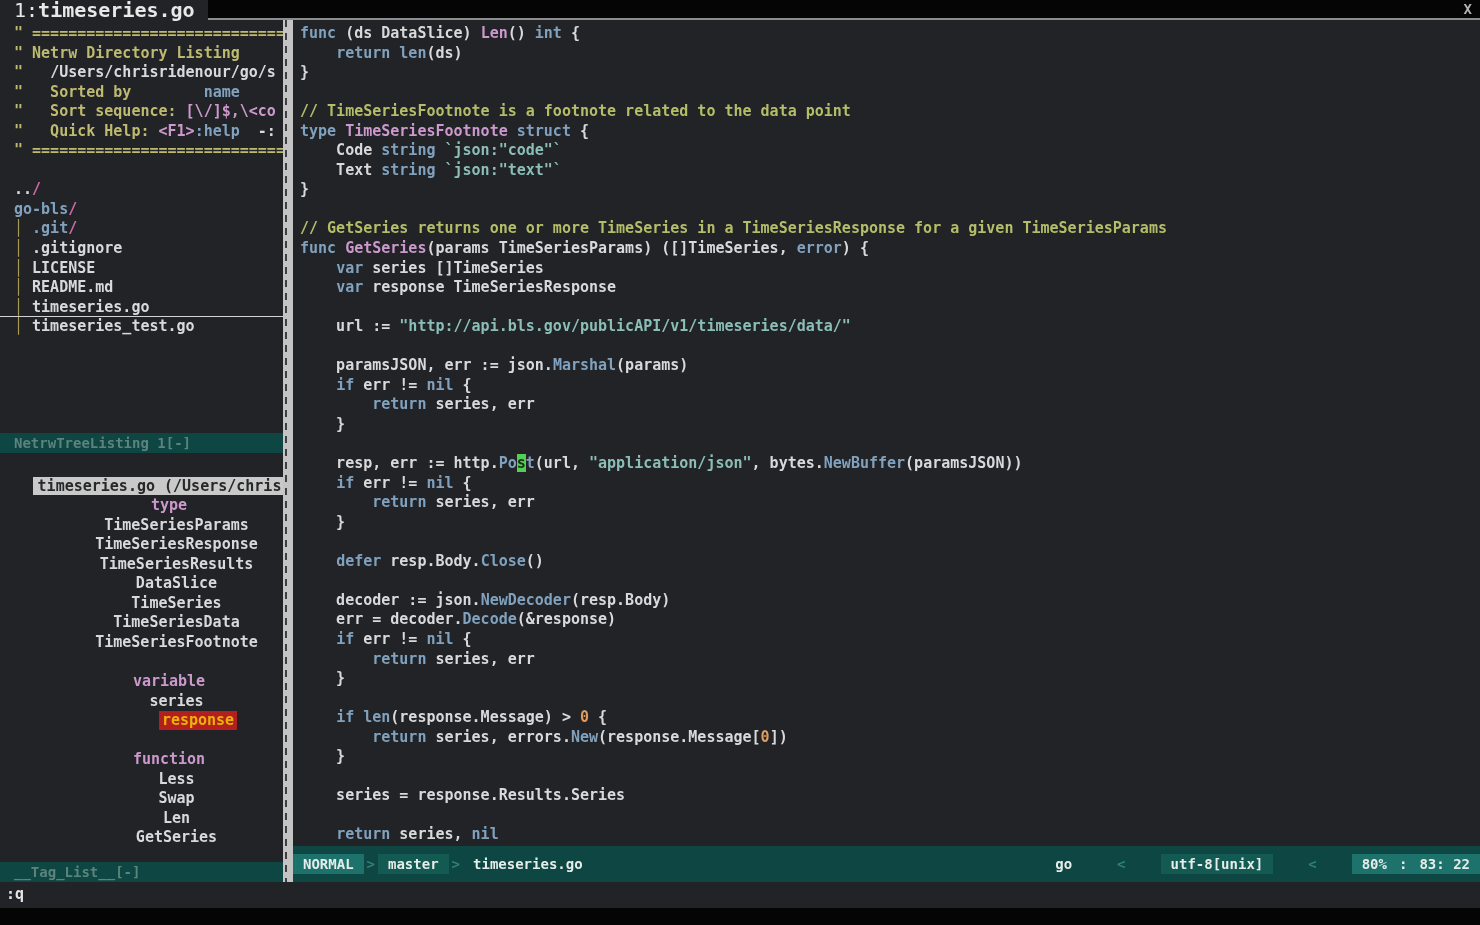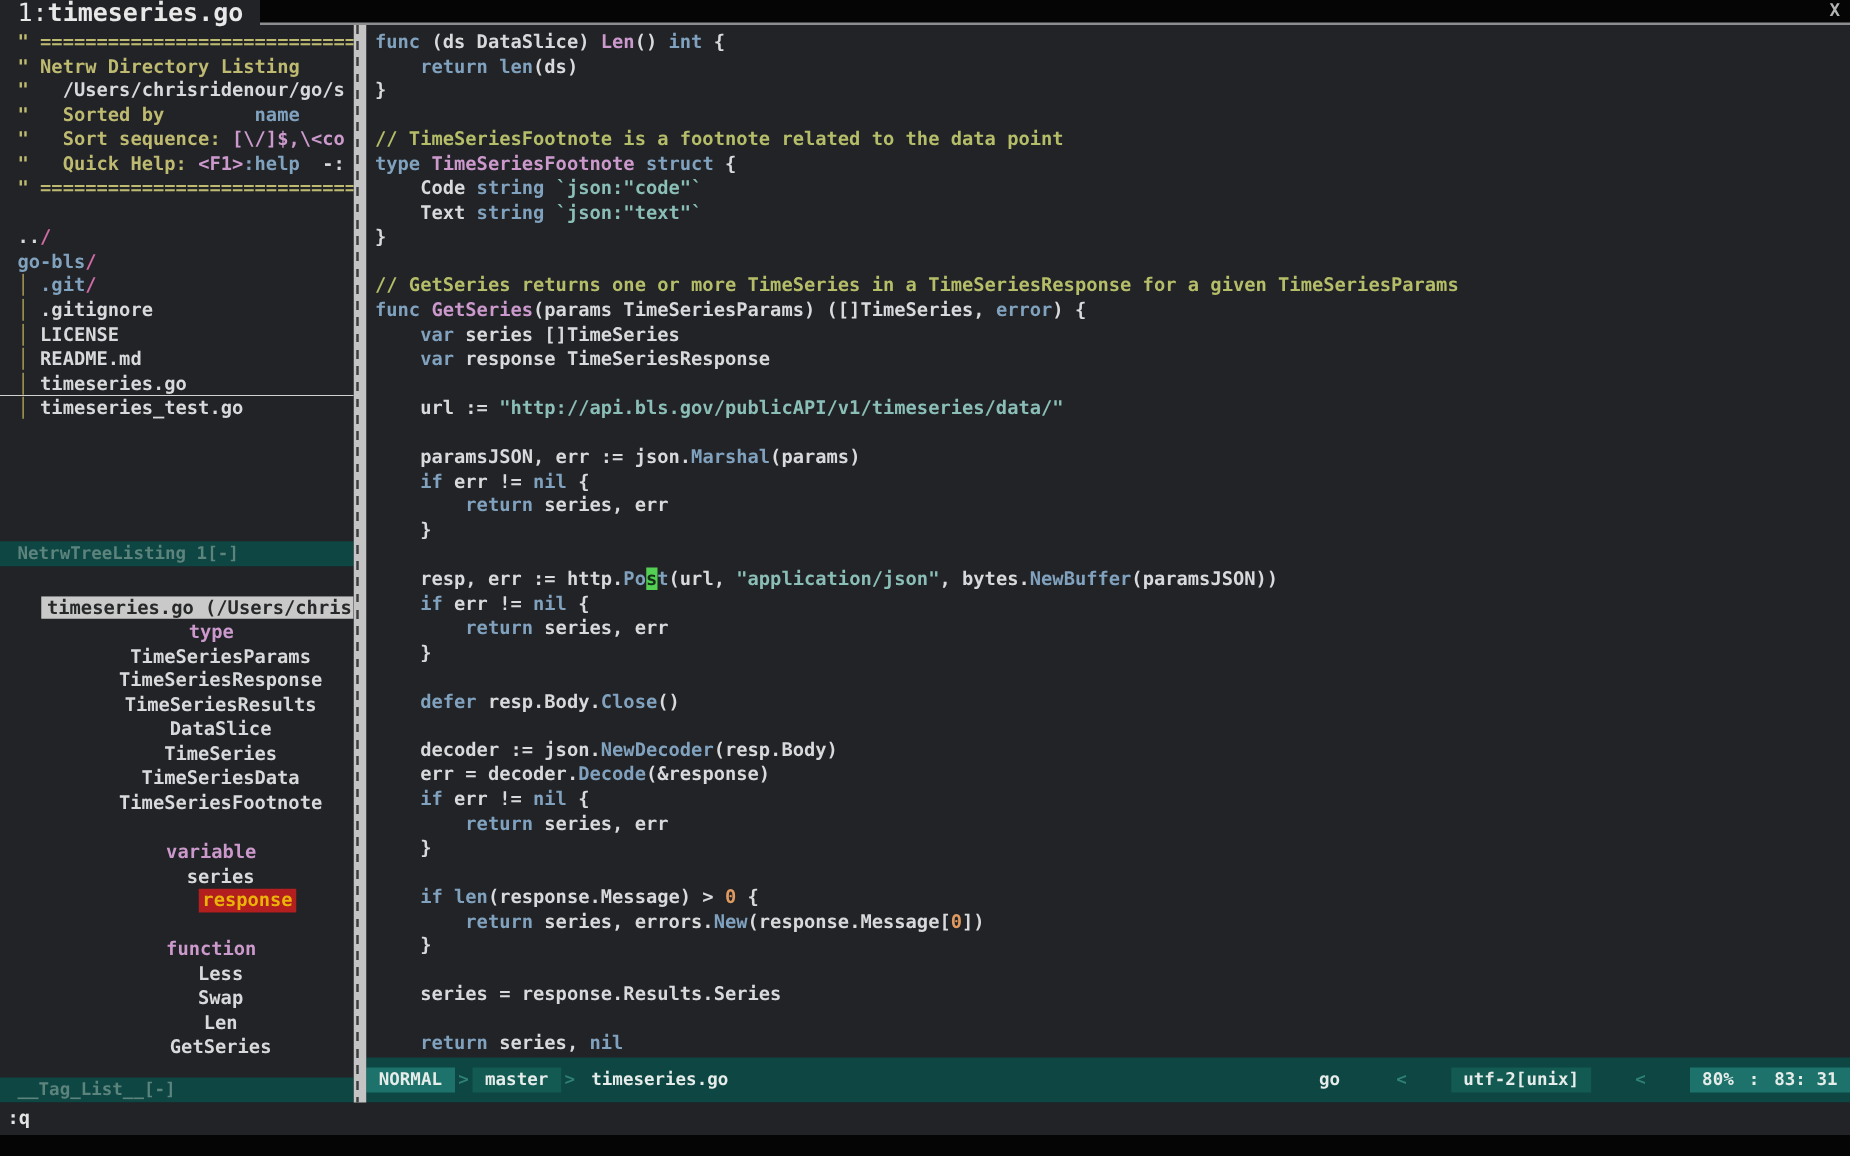--- a/index.html
+++ b/index.html
@@ -128,23 +128,23 @@
       <pre class="code" id="code"><div class="cline"><span class="c-kw">func</span><span class="c-fg"> (ds DataSlice) </span><span class="c-fn">Len</span><span class="c-fg">() </span><span class="c-kw">int</span><span class="c-fg"> {</span></div><div class="cline"><span class="c-fg">    </span><span class="c-kw">return</span><span class="c-fg"> </span><span class="c-kw">len</span><span class="c-fg">(ds)</span></div><div class="cline"><span class="c-fg">}</span></div><div class="cline"></div><div class="cline"><span class="c-com">// TimeSeriesFootnote is a footnote related to the data point</span></div><div class="cline"><span class="c-kw">type</span><span class="c-fg"> </span><span class="c-fn">TimeSeriesFootnote</span><span class="c-fg"> </span><span class="c-kw">struct</span><span class="c-fg"> {</span></div><div class="cline"><span class="c-fg">    Code </span><span class="c-kw">string</span><span class="c-fg"> </span><span class="c-str">`json:"code"`</span></div><div class="cline"><span class="c-fg">    Text </span><span class="c-kw">string</span><span class="c-fg"> </span><span class="c-str">`json:"text"`</span></div><div class="cline"><span class="c-fg">}</span></div><div class="cline"></div><div class="cline"><span class="c-com">// GetSeries returns one or more TimeSeries in a TimeSeriesResponse for a given TimeSeriesParams</span></div><div class="cline"><span class="c-kw">func</span><span class="c-fg"> </span><span class="c-fn">GetSeries</span><span class="c-fg">(params TimeSeriesParams) ([]TimeSeries, </span><span class="c-kw">error</span><span class="c-fg">) {</span></div><div class="cline"><span class="c-fg">    </span><span class="c-kw">var</span><span class="c-fg"> series []TimeSeries</span></div><div class="cline"><span class="c-fg">    </span><span class="c-kw">var</span><span class="c-fg"> response TimeSeriesResponse</span></div><div class="cline"></div><div class="cline"><span class="c-fg">    url := </span><span class="c-str">"http://api.bls.gov/publicAPI/v1/timeseries/data/"</span></div><div class="cline"></div><div class="cline"><span class="c-fg">    paramsJSON, err := json.</span><span class="c-kw">Marshal</span><span class="c-fg">(params)</span></div><div class="cline"><span class="c-fg">    </span><span class="c-kw">if</span><span class="c-fg"> err != </span><span class="c-kw">nil</span><span class="c-fg"> {</span></div><div class="cline"><span class="c-fg">        </span><span class="c-kw">return</span><span class="c-fg"> series, err</span></div><div class="cline"><span class="c-fg">    }</span></div><div class="cline"></div><div class="cline"><span class="c-fg">    resp, err := http.</span><span class="c-kw">Po</span><span class="c-cursor">s</span><span class="c-kw">t</span><span class="c-fg">(url, </span><span class="c-str">"application/json"</span><span class="c-fg">, bytes.</span><span class="c-kw">NewBuffer</span><span class="c-fg">(paramsJSON))</span></div><div class="cline"><span class="c-fg">    </span><span class="c-kw">if</span><span class="c-fg"> err != </span><span class="c-kw">nil</span><span class="c-fg"> {</span></div><div class="cline"><span class="c-fg">        </span><span class="c-kw">return</span><span class="c-fg"> series, err</span></div><div class="cline"><span class="c-fg">    }</span></div><div class="cline"></div><div class="cline"><span class="c-fg">    </span><span class="c-kw">defer</span><span class="c-fg"> resp.Body.</span><span class="c-kw">Close</span><span class="c-fg">()</span></div><div class="cline"></div><div class="cline"><span class="c-fg">    decoder := json.</span><span class="c-kw">NewDecoder</span><span class="c-fg">(resp.Body)</span></div><div class="cline"><span class="c-fg">    err = decoder.</span><span class="c-kw">Decode</span><span class="c-fg">(&amp;response)</span></div><div class="cline"><span class="c-fg">    </span><span class="c-kw">if</span><span class="c-fg"> err != </span><span class="c-kw">nil</span><span class="c-fg"> {</span></div><div class="cline"><span class="c-fg">        </span><span class="c-kw">return</span><span class="c-fg"> series, err</span></div><div class="cline"><span class="c-fg">    }</span></div><div class="cline"></div><div class="cline"><span class="c-fg">    </span><span class="c-kw">if</span><span class="c-fg"> </span><span class="c-kw">len</span><span class="c-fg">(response.Message) &gt; </span><span class="c-num">0</span><span class="c-fg"> {</span></div><div class="cline"><span class="c-fg">        </span><span class="c-kw">return</span><span class="c-fg"> series, errors.</span><span class="c-kw">New</span><span class="c-fg">(response.Message[</span><span class="c-num">0</span><span class="c-fg">])</span></div><div class="cline"><span class="c-fg">    }</span></div><div class="cline"></div><div class="cline"><span class="c-fg">    series = response.Results.Series</span></div><div class="cline"></div><div class="cline"><span class="c-fg">    </span><span class="c-kw">return</span><span class="c-fg"> series, </span><span class="c-kw">nil</span></div><div class="cline"><span class="c-fg">}</span></div></pre>
       <div class="statusline">
         <span class="seg seg-bright">NORMAL</span>
         <span class="chev">&gt;</span>
         <span class="seg seg-mid">master</span>
         <span class="chev">&gt;</span>
         <span class="seg">timeseries.go</span>
         <span class="sl-right">
           <span class="seg">go</span>
           <span class="chev">&lt;</span>
-          <span class="seg seg-mid">utf-2[unix]</span>
+          <span class="seg seg-mid">utf-8[unix]</span>
           <span class="chev">&lt;</span>
-          <span class="seg seg-bright"><span>80%</span><span class="gap">:</span><span>83: 31</span></span>
+          <span class="seg seg-bright"><span>80%</span><span class="gap">:</span><span>83: 22</span></span>
         </span>
       </div>
     </div>
   </div>
 
   <div class="cmdline">:q</div>
   <div class="bottomstrip"></div>
 
 </div>
 

